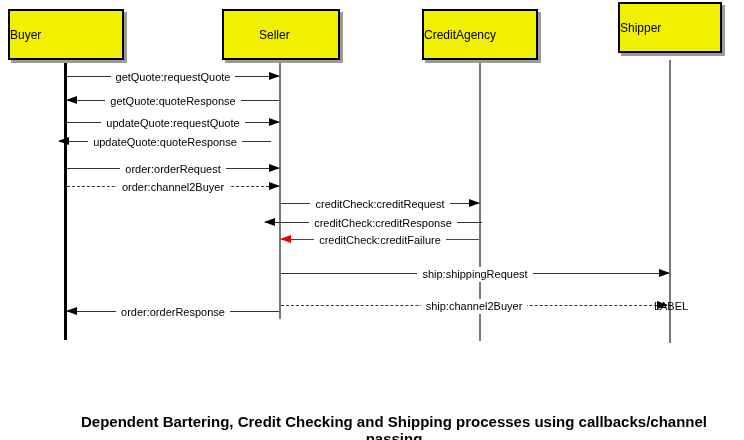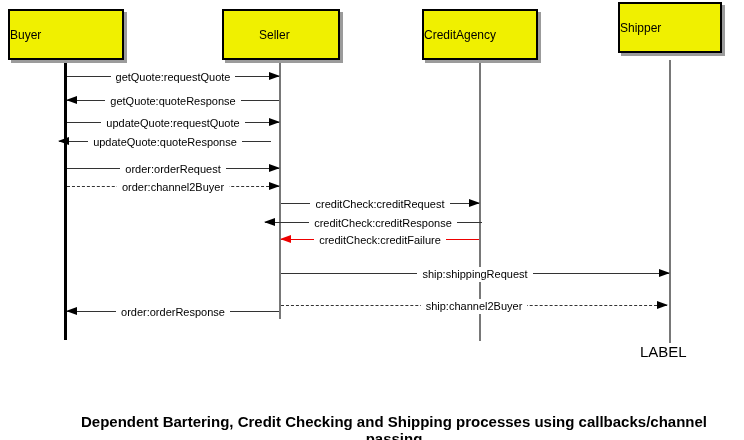--- a/index.html
+++ b/index.html
@@ -28,21 +28,21 @@
     font-size:11px; line-height:15px; white-space:nowrap;
   }
   .arr {
     position:absolute; top:3px; width:0; height:0;
     border-top:4.5px solid transparent; border-bottom:4.5px solid transparent;
   }
   .msg.right .arr { right:0; border-left:11px solid #000; }
   .msg.left  .arr { left:0;  border-right:11px solid #000; }
   .msg.red .line { border-top-color:#ee0000; }
   .msg.red.left .arr { border-right-color:#ee0000; }
-  #shipper-label { position:absolute; left:640px; top:300px; width:62px; font-size:15px; z-index:2;margin-top:43px; }
+  #shipper-label { position:absolute; left:640px; top:300px; width:62px; text-align:center; font-size:11px; z-index:2; }
   #caption { position:absolute; left:70px; top:413px; width:648px; text-align:center; font-size:15px; font-weight:bold; z-index:2; }
 </style>
 </head>
 <body>
 
 <div id="stage">
 
   <div class="lifeline ll-dark" style="left:64px; top:60px; width:3px; height:280px;"></div>
   <div class="lifeline ll-gray" style="left:279px; top:60px; width:2px; height:259px;"></div>
   <div class="lifeline ll-gray" style="left:479px; top:60px; width:2px; height:281px;"></div>

